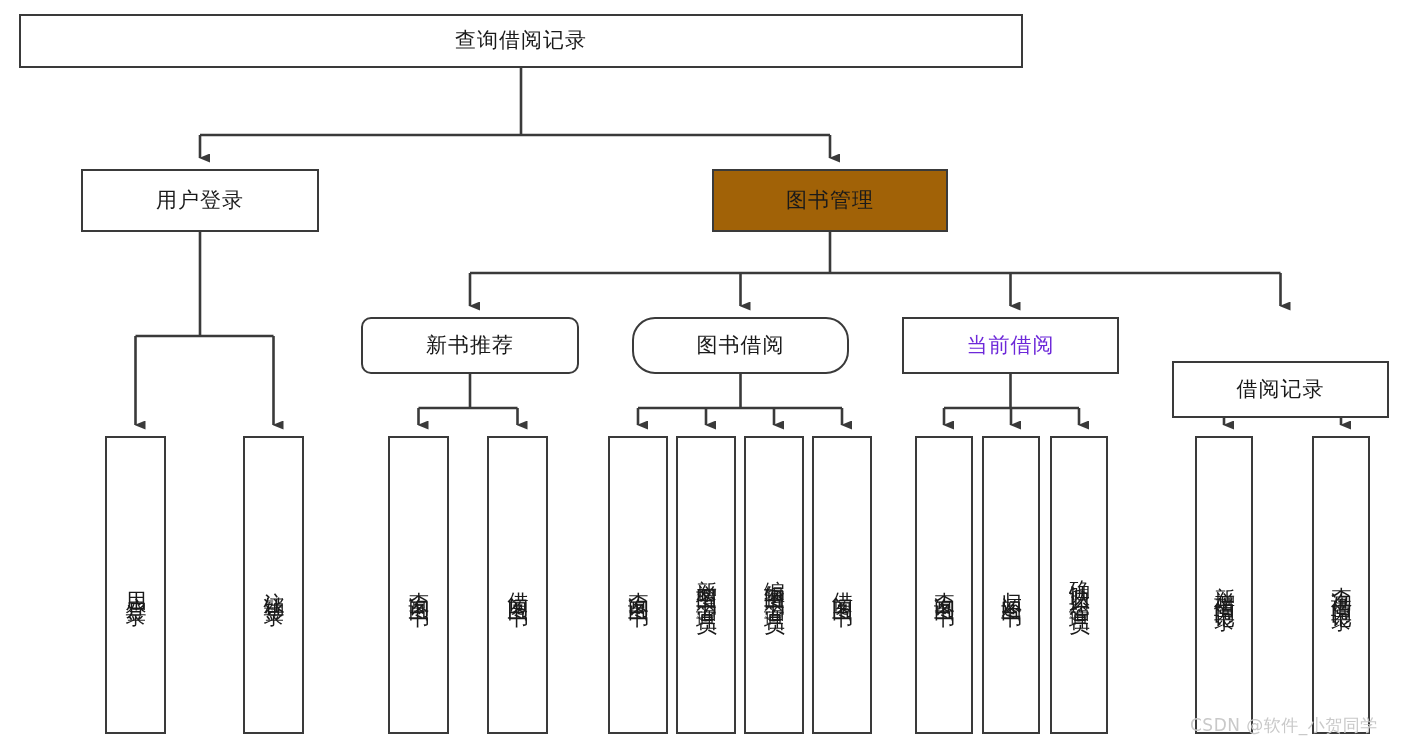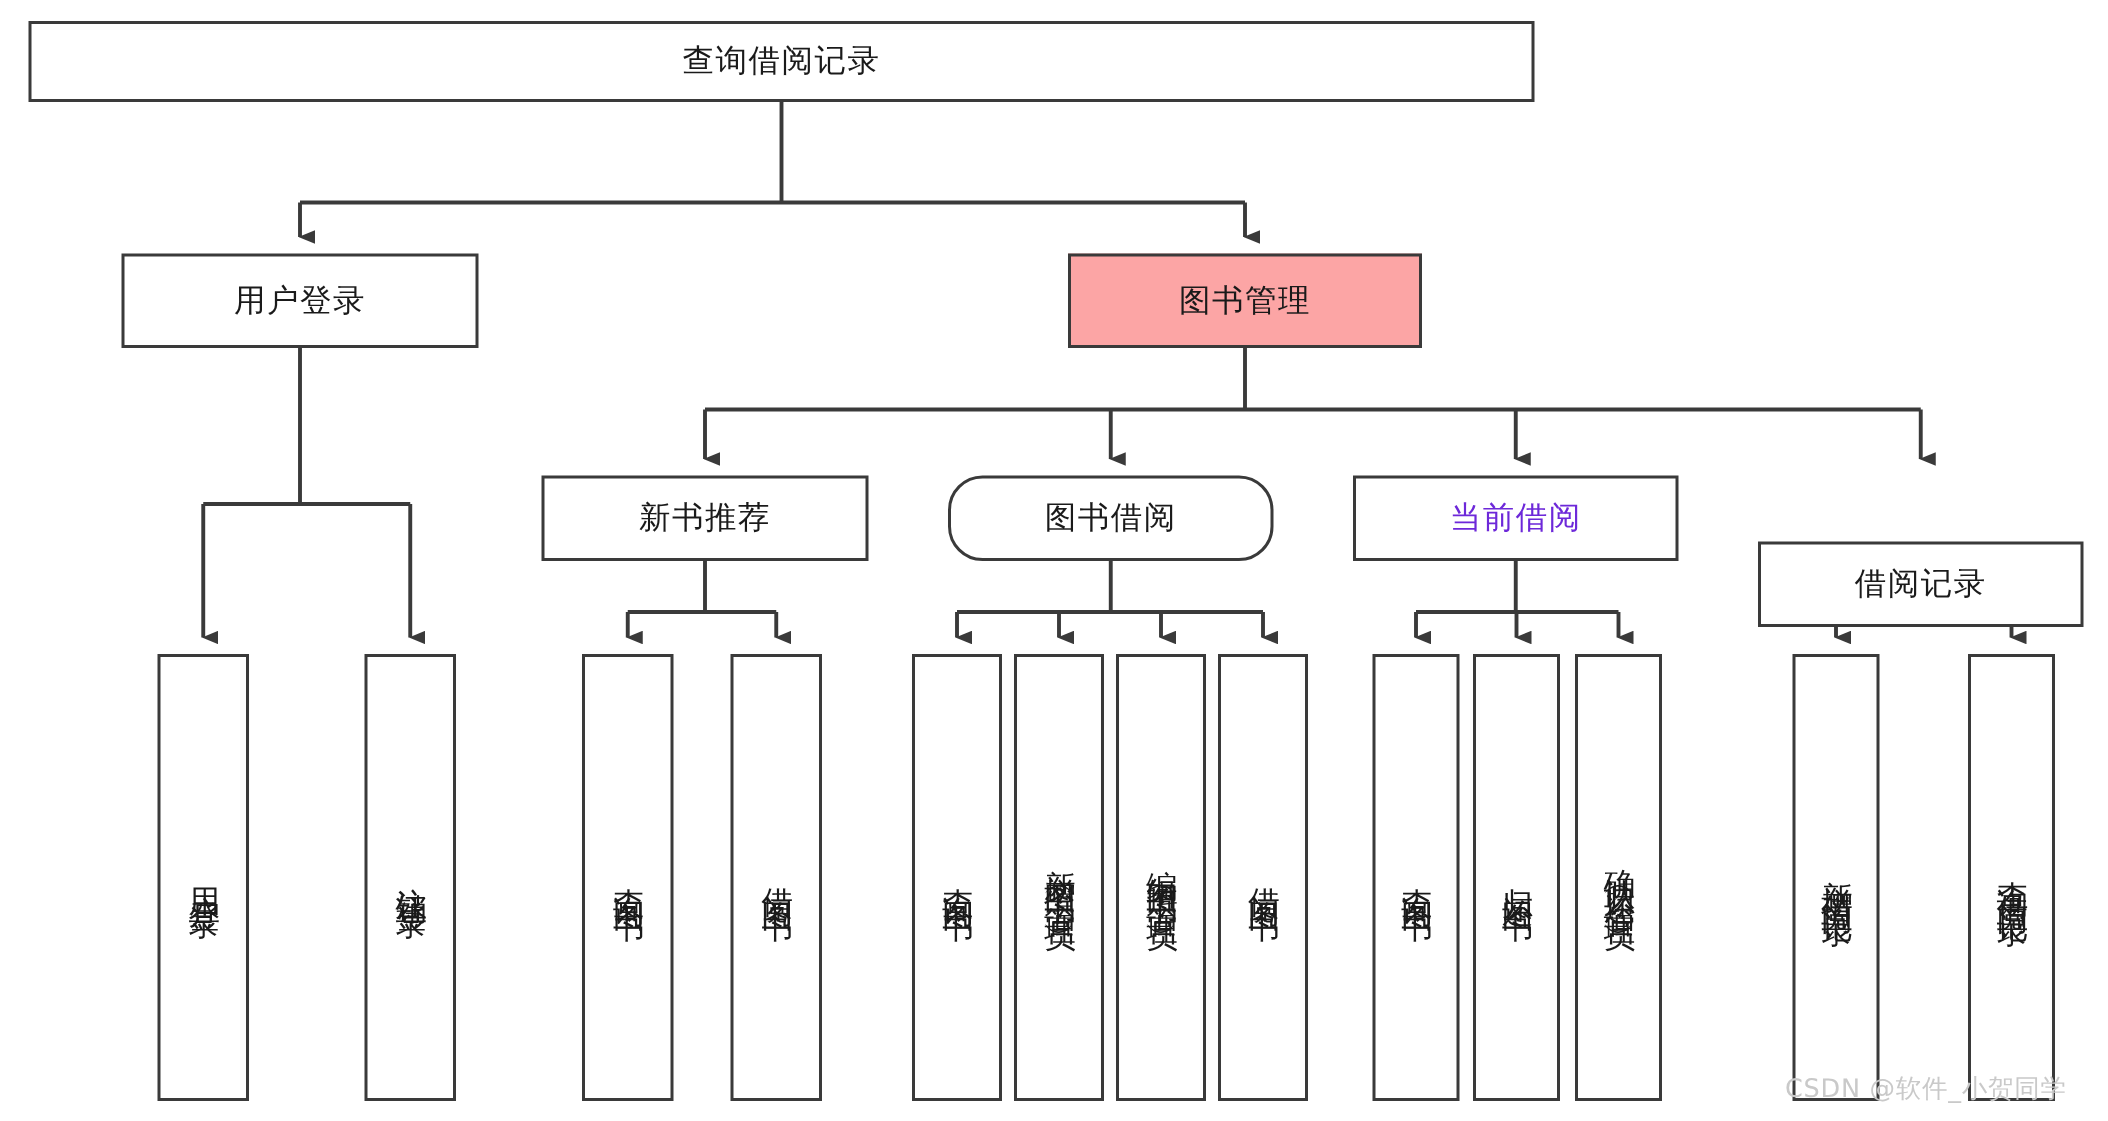--- a/index.html
+++ b/index.html
@@ -108,24 +108,24 @@
       </g>
   </svg>
 
   <div id="nodes-layer">
       <div class="node horiz" style="left: 19px; top: 14px; width: 1004px; height: 54px; border-color: rgb(58, 58, 58); background: rgb(255, 255, 255); color: rgb(26, 26, 26);">
         <span>查询借阅记录</span>
       </div>
       <div class="node horiz" style="left: 81px; top: 169px; width: 238px; height: 63px; border-color: rgb(58, 58, 58); background: rgb(255, 255, 255); color: rgb(26, 26, 26);">
         <span>用户登录</span>
       </div>
-      <div class="node horiz" style="left: 712px; top: 169px; width: 236px; height: 63px; border-color: rgb(58, 58, 58); background: #fca5a5; color: rgb(26, 26, 26);">
+      <div class="node horiz" style="left: 712px; top: 169px; width: 236px; height: 63px; border-color: rgb(58, 58, 58); background: #a16207; color: rgb(26, 26, 26);">
         <span>图书管理</span>
       </div>
-      <div class="node horiz" style="left: 361px; top: 317px; width: 218px; height: 57px; border-color: rgb(58, 58, 58); background: rgb(255, 255, 255); color: rgb(26, 26, 26);">
+      <div class="node horiz" style="left: 361px; top: 317px; width: 218px; height: 57px; border-color: rgb(58, 58, 58); background: rgb(255, 255, 255); color: rgb(26, 26, 26); border-radius: 10px;">
         <span>新书推荐</span>
       </div>
       <div class="node horiz" style="left: 632px; top: 317px; width: 217px; height: 57px; border-color: rgb(58, 58, 58); background: rgb(255, 255, 255); color: rgb(26, 26, 26); border-radius: 23px;">
         <span>图书借阅</span>
       </div>
       <div class="node horiz" style="left: 902px; top: 317px; width: 217px; height: 57px; border-color: rgb(58, 58, 58); background: rgb(255, 255, 255); color: #6d28d9;">
         <span>当前借阅</span>
       </div>
       <div class="node horiz" style="left: 1172px; top: 317px; width: 217px; height: 57px; border-color: rgb(58, 58, 58); background: rgb(255, 255, 255); color: rgb(26, 26, 26); margin-top: 44px;">
         <span>借阅记录</span>

